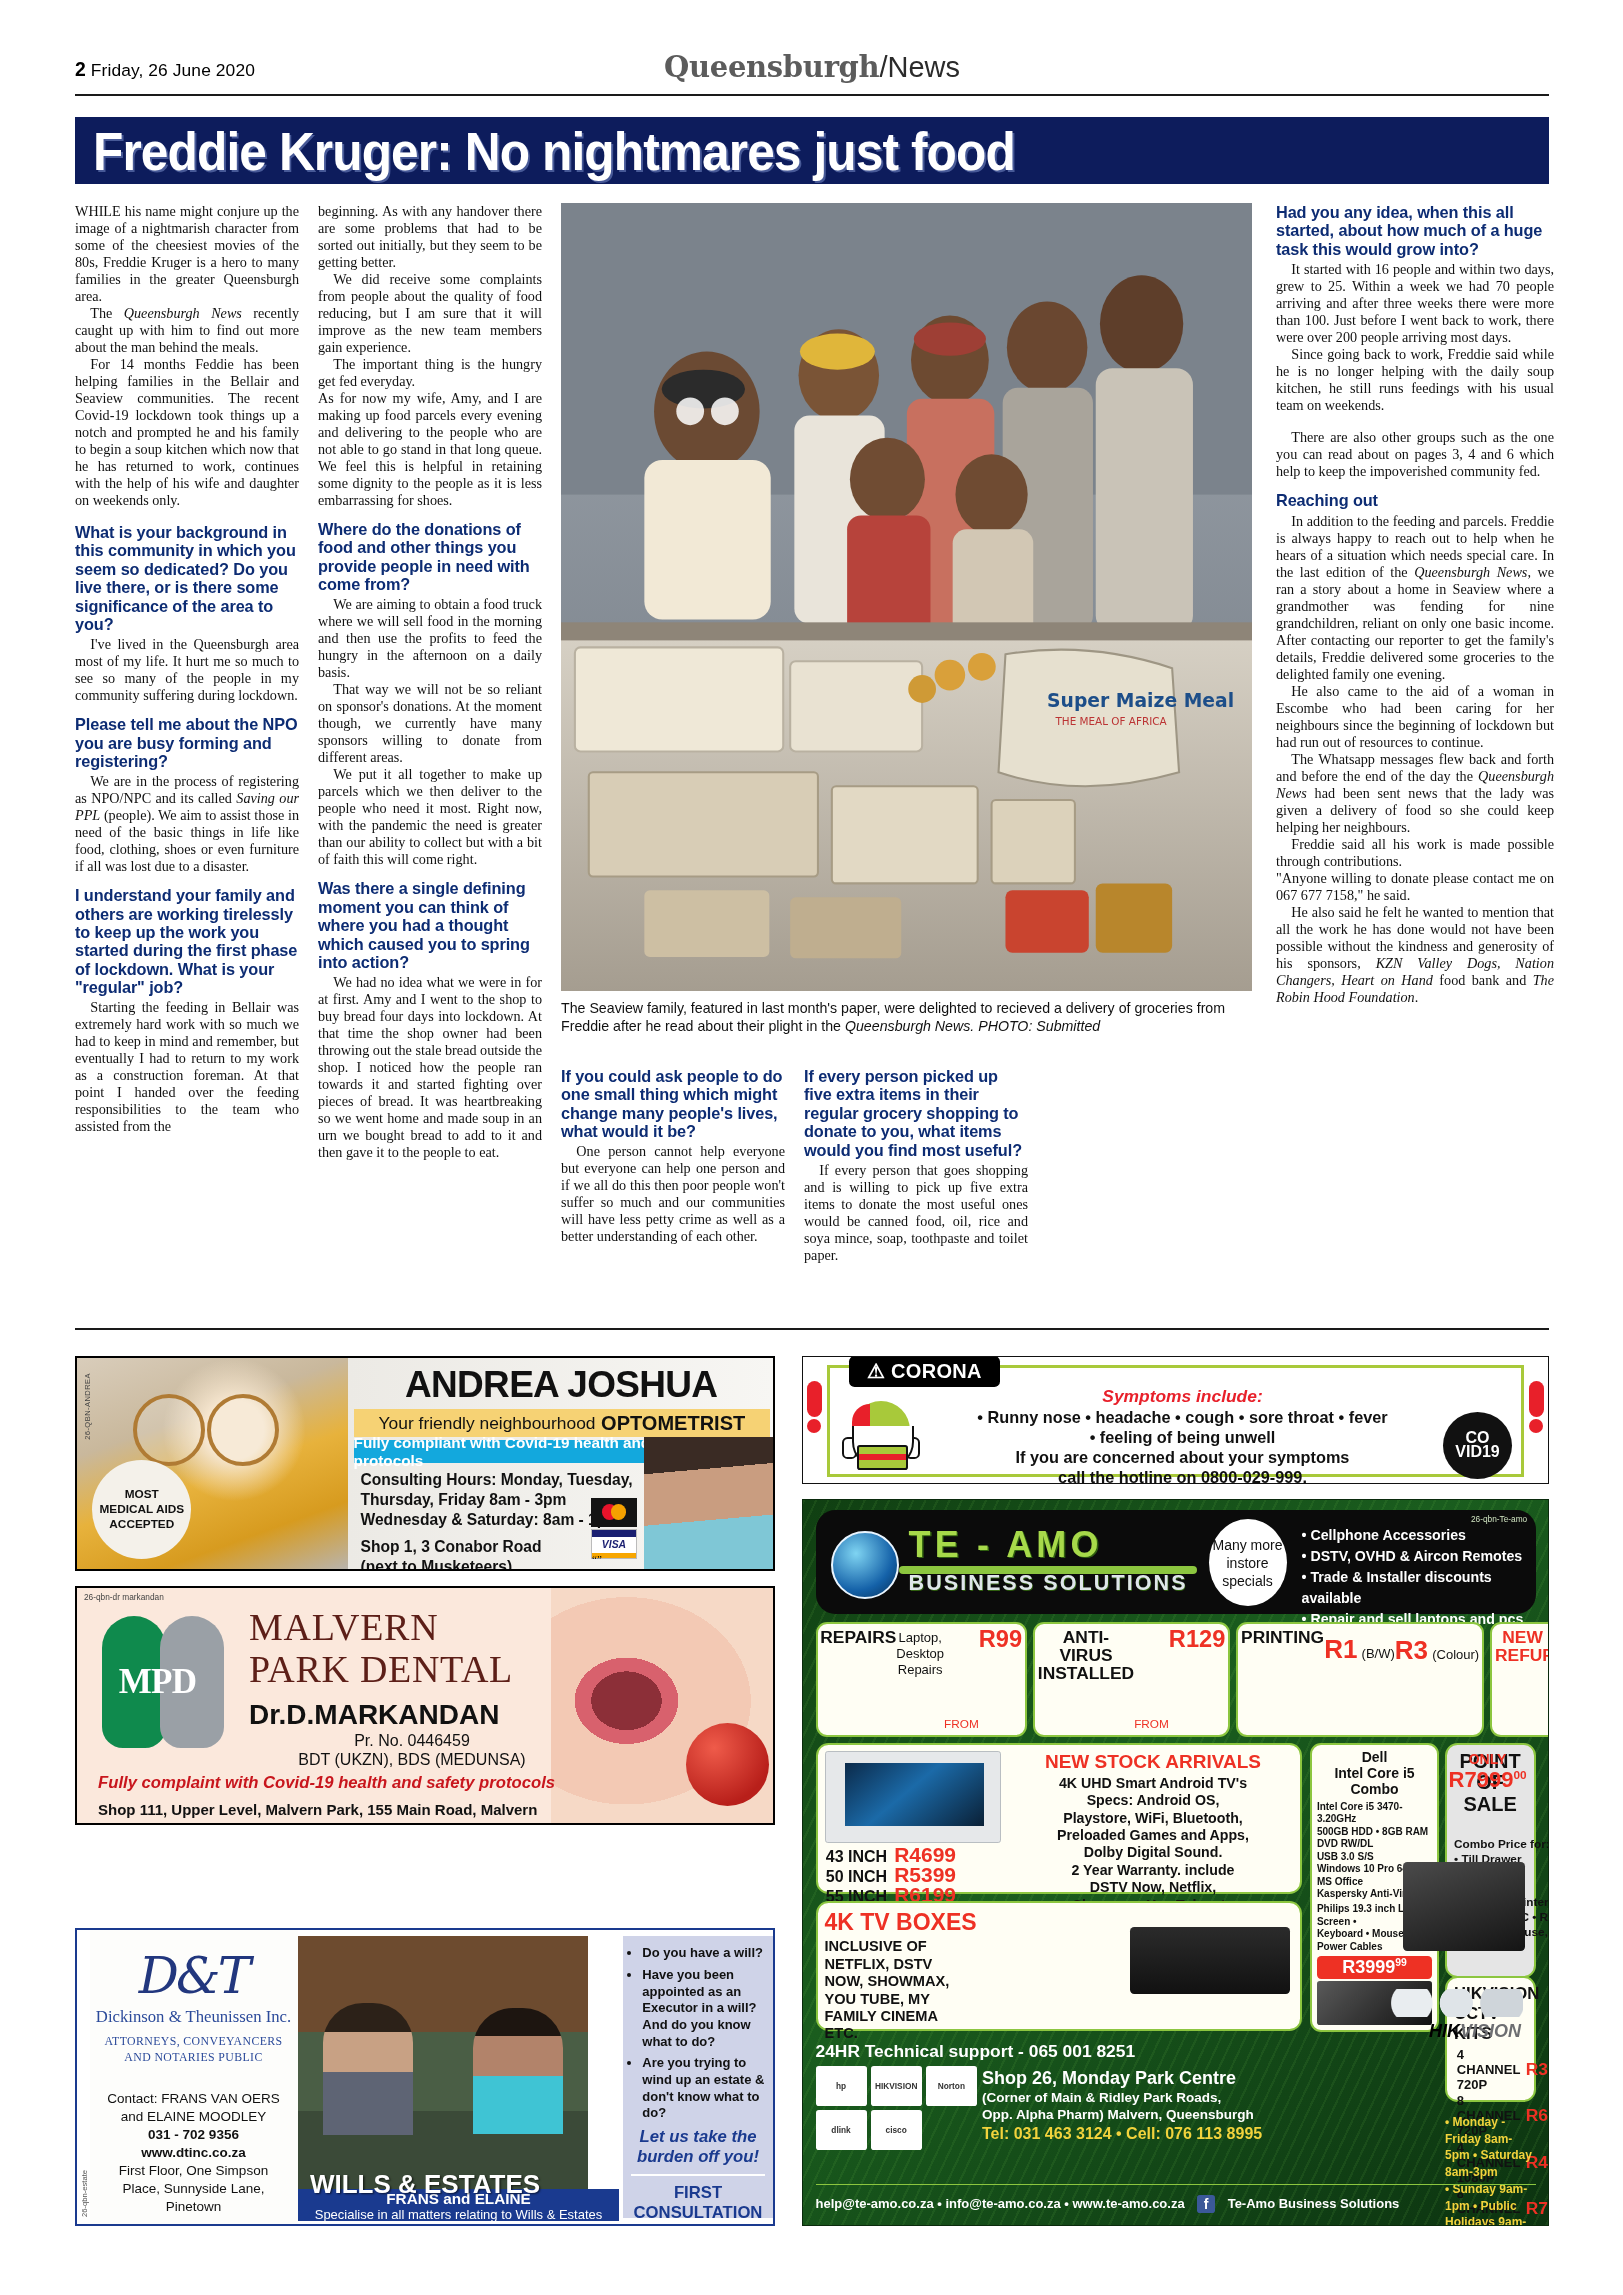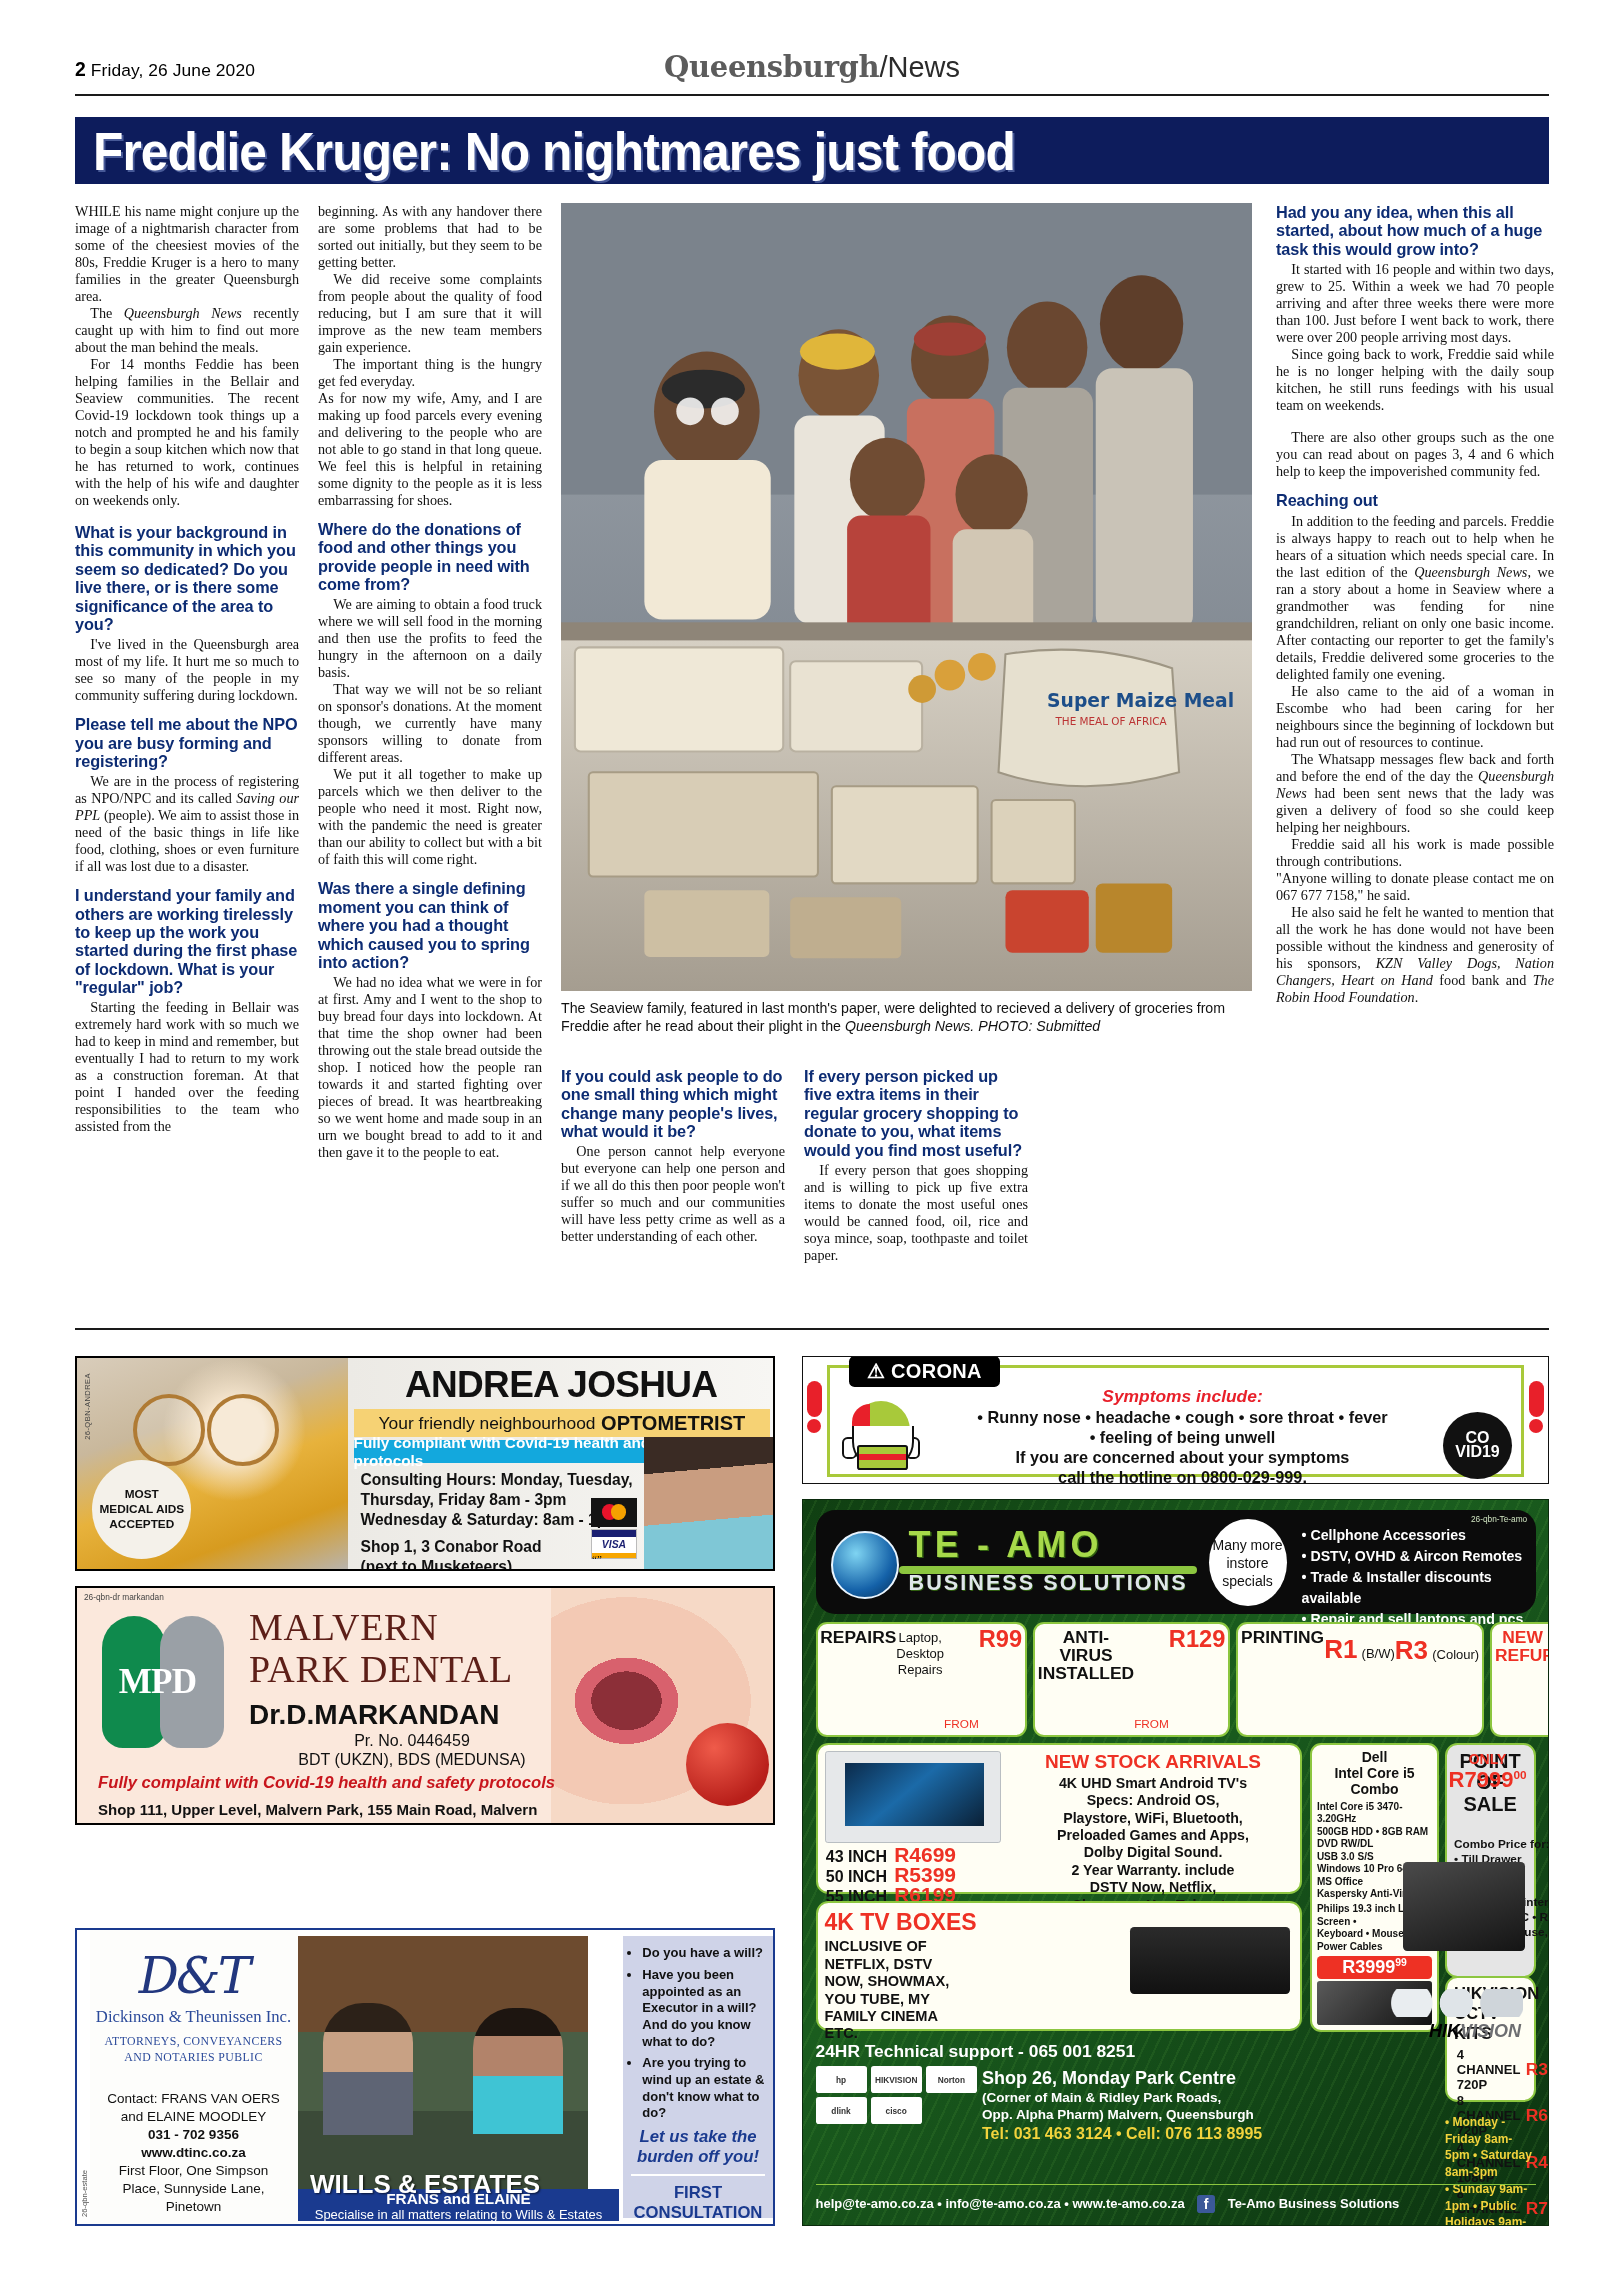--- a/index.html
+++ b/index.html
@@ -233,21 +233,21 @@
   .te-cctv td{font-family:"Liberation Sans",sans-serif;font-weight:bold;font-size:13px;padding:0.7px 2.8px;color:#111;}
   .te-cctv td.p{color:#ee3124;font-size:17.4px;}
   .te-cctv .brand{position:absolute;right:12.5px;top:43px;font-family:"Liberation Sans",sans-serif;font-weight:bold;font-style:italic;font-size:18px;color:#e01e26;}
   .te-cctv .brand span{color:#6d6e71;}
   .te-cctv .cams{position:absolute;right:11px;top:11px;width:139px;height:28px;
     background:radial-gradient(circle at 20% 50%,#e9edf0 0 18%,rgba(0,0,0,0) 19%),radial-gradient(circle at 52% 50%,#dfe4e8 0 22%,rgba(0,0,0,0) 23%),radial-gradient(circle at 85% 50%,#cfd5da 0 18%,rgba(0,0,0,0) 19%);}
 
   .te-sup{position:absolute;left:12.5px;top:541px;width:486px;}
   .te-sup .h{font-family:"Liberation Sans",sans-serif;font-weight:bold;font-size:17.4px;color:#fff;}
   .te-logos{display:flex;gap:4.2px;margin-top:4.2px;flex-wrap:wrap;width:165px;}
-  .te-logos i{display:block;width:51px;height:27px;background:#fff;border-radius:2.8px;
+  .te-logos i{display:block;width:51px;height:40px;background:#fff;border-radius:2.8px;
      font-family:"Liberation Sans",sans-serif;font-style:normal;font-size:8.3px;font-weight:bold;color:#333;
      display:flex;align-items:center;justify-content:center;}
   .te-addr{position:absolute;left:179px;top:568px;font-family:"Liberation Sans",sans-serif;font-weight:bold;color:#fff;}
   .te-addr .a{font-size:18px;} .te-addr .b{font-size:13.5px;margin-top:1.4px;}
   .te-addr .c{font-size:16px;color:#f2d33c;margin-top:3.5px;}
 
   .te-hours{position:absolute;left:642px;top:614px;right:12.5px;font-family:"Liberation Sans",sans-serif;font-weight:bold;font-size:12px;line-height:16.7px;color:#f2d33c;}
   .te-foot{position:absolute;left:12.5px;right:12.5px;bottom:7px;height:29px;border-top:1.4px solid #8cc63f;padding-top:4.2px;
     font-family:"Liberation Sans",sans-serif;font-weight:bold;font-size:13px;color:#fff;display:flex;align-items:center;gap:12.5px;}
   .te-fb{width:18px;height:18px;background:#3b5998;border-radius:2.8px;color:#fff;display:flex;align-items:center;justify-content:center;font-size:14px;}

